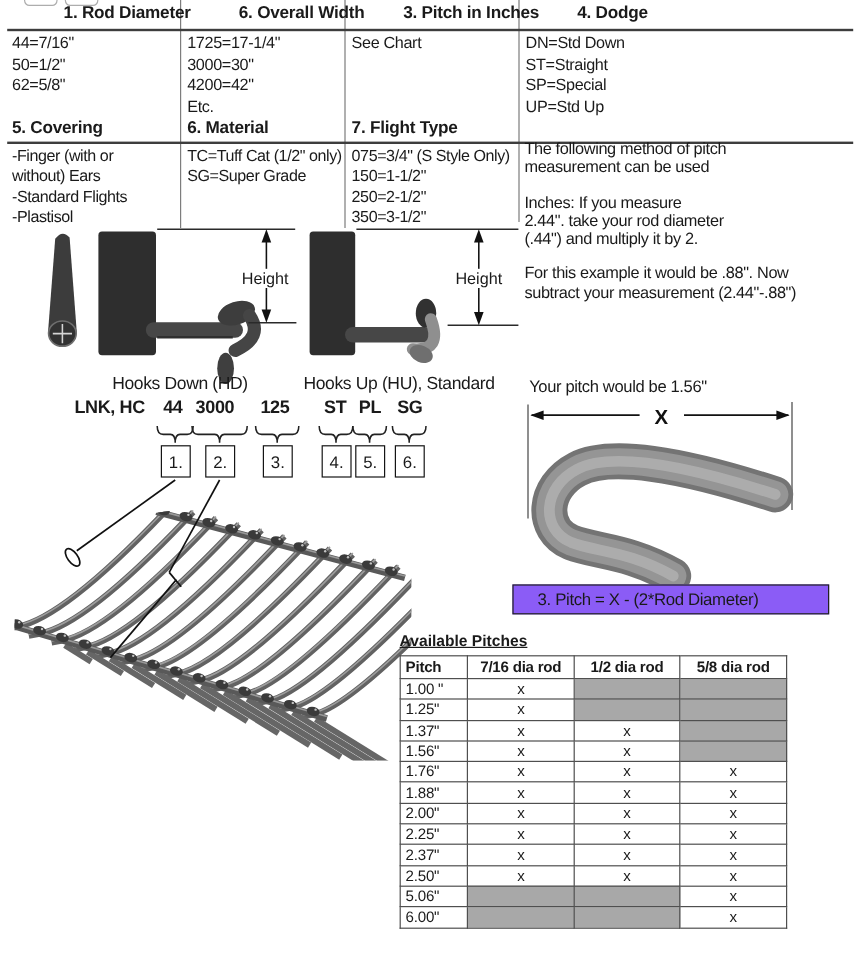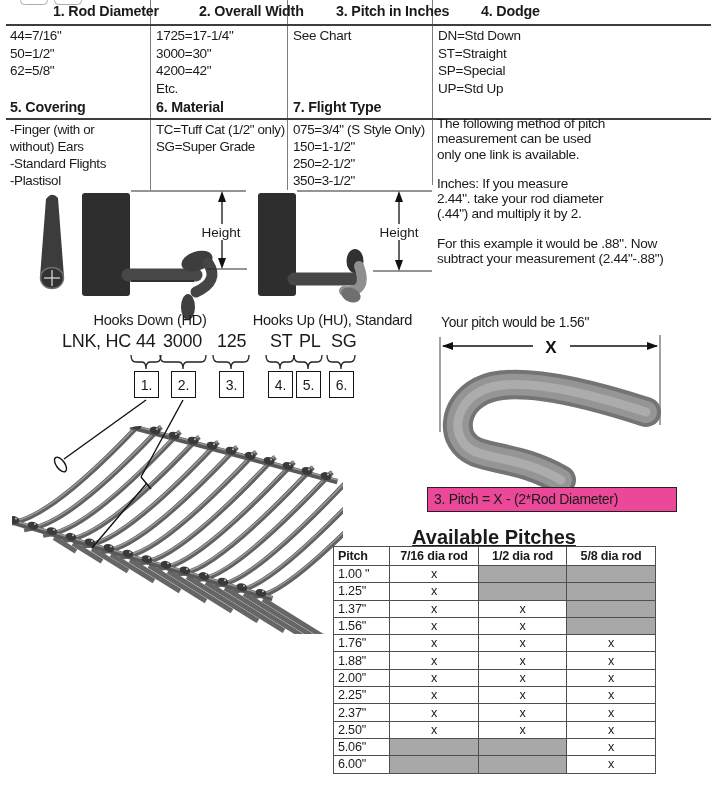--- a/index.html
+++ b/index.html
@@ -16,31 +16,31 @@
   .titem{font-size:13.5px;line-height:17.6px;white-space:nowrap;letter-spacing:-0.3px;}
   .titem2{font-size:13.4px;line-height:17.1px;white-space:nowrap;letter-spacing:-0.35px;}
   
   .method{position:absolute;left:437px;top:116px;width:274px;}
   .method .ln{font-size:13.6px;line-height:15.3px;letter-spacing:-0.3px;white-space:nowrap;}
   .pgap2{height:14px;}
   .result-line{position:absolute;left:441px;top:315px;font-size:13.8px;letter-spacing:-0.3px;}
   
   .dcap{position:absolute;top:312px;font-size:14.6px;text-align:center;letter-spacing:-0.3px;}
   
-  .pn{position:absolute;top:331px;font-weight:normal;font-size:18px;letter-spacing:-0.3px;white-space:nowrap;}
+  .pn{position:absolute;top:331px;font-weight:bold;font-size:15px;letter-spacing:-0.3px;white-space:nowrap;}
   .pnbox{position:absolute;top:371px;width:23px;height:25px;border:1.6px solid #141414;
          background:#fff;font-size:14px;font-weight:normal;display:flex;align-items:center;
          justify-content:center;}
   
   .formula-box{position:absolute;left:427px;top:487px;width:242px;height:23px;
-               border:1.5px solid #222;font-size:14px;line-height:23px;padding-left:6px;
-               letter-spacing:-0.3px;background:#ec4899;}
-  
-  .ap-title{position:absolute;left:333px;top:526px;width:322px;text-align:center;
-            font-weight:bold;text-decoration:underline;font-size:20px;}
+               border:1.5px solid #222;font-size:14px;line-height:23px;padding-left:20px;
+               letter-spacing:-0.3px;background:#8b5cf6;}
+  
+  .ap-title{position:absolute;left:333px;top:526px;width:322px;text-align:left;
+            font-weight:bold;text-decoration:underline;font-size:13px;}
   table.ap{position:absolute;left:333px;top:546px;width:322px;border-collapse:collapse;
            table-layout:fixed;}
   table.ap th, table.ap td{border:1px solid #4f4f4f;font-size:12.6px;height:16.3px;
            padding:0;text-align:center;letter-spacing:-0.2px;}
   table.ap th{font-weight:600;height:18px;}
   table.ap .pcol{text-align:left;padding-left:4px;}
   table.ap .na{background:#a8a8a8;}
   
   .chip{position:absolute;top:-4px;height:7px;width:26px;border:1.2px solid #adadad;
         border-radius:5px;background:#fff;}
@@ -58,21 +58,21 @@
 <div class="hrule" style="top:24px"></div>
 <div class="hrule" style="top:118px"></div>
 
 <div class="tcol" style="left:10px">
   <div class="thead">1. Rod Diameter</div>
   <div class="titem">44=7/16"</div>
   <div class="titem">50=1/2"</div>
   <div class="titem">62=5/8"</div>
 </div>
 <div class="tcol" style="left:156px">
-  <div class="thead">2. Overall Width</div>
+  <div class="thead">6. Overall Width</div>
   <div class="titem">1725=17-1/4"</div>
   <div class="titem">3000=30"</div>
   <div class="titem">4200=42"</div>
   <div class="titem">Etc.</div>
 </div>
 <div class="tcol" style="left:293px">
   <div class="thead">3. Pitch in Inches</div>
   <div class="titem">See Chart</div>
 </div>
 <div class="tcol" style="left:438px">
@@ -99,21 +99,20 @@
   <div class="thead2">7. Flight Type</div>
   <div class="titem2">075=3/4" (S Style Only)</div>
   <div class="titem2">150=1-1/2"</div>
   <div class="titem2">250=2-1/2"</div>
   <div class="titem2">350=3-1/2"</div>
 </div>
 
 <div class="method">
   <div class="ln">The following method of pitch</div>
   <div class="ln">measurement can be used</div>
-  <div class="ln">only one link is available.</div>
   <div class="pgap2"></div>
   <div class="ln">Inches: If you measure</div>
   <div class="ln">2.44". take your rod diameter</div>
   <div class="ln">(.44") and multiply it by 2.</div>
   <div class="pgap2"></div>
   <div class="ln">For this example it would be .88". Now</div>
   <div class="ln">subtract your measurement (2.44"-.88")</div>
 </div>
 <div class="result-line">Your pitch would be 1.56"</div>
 

